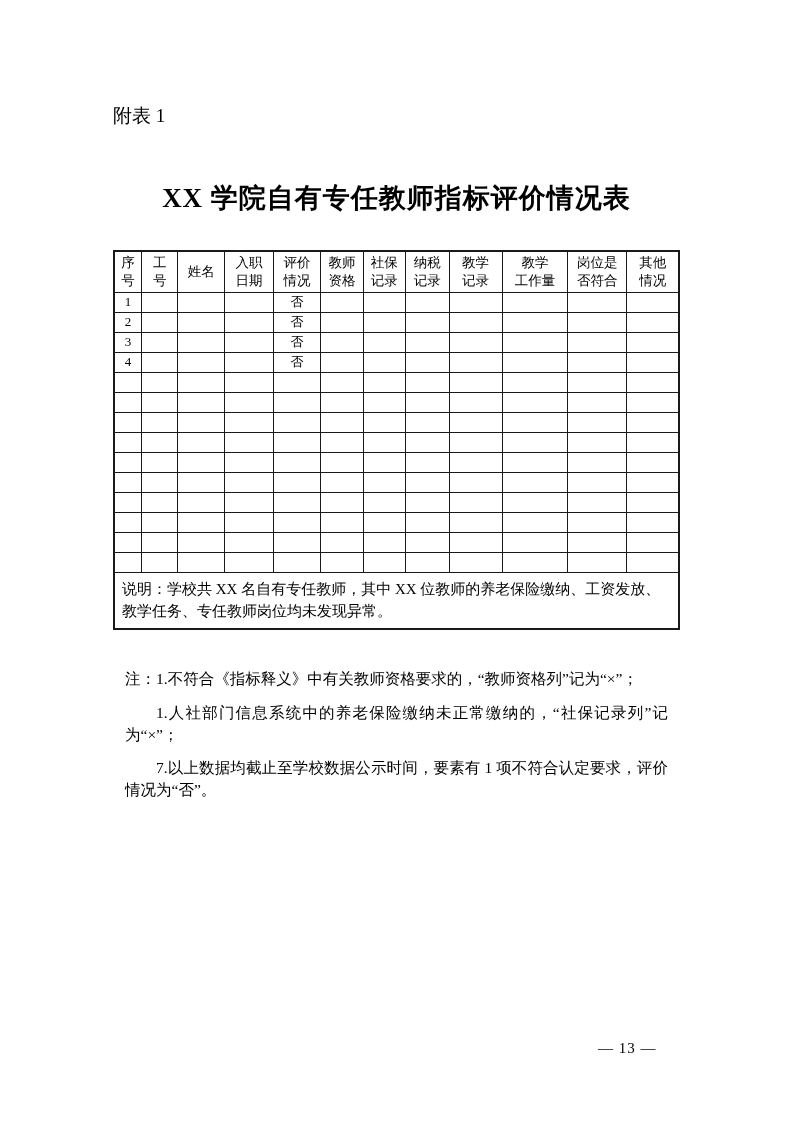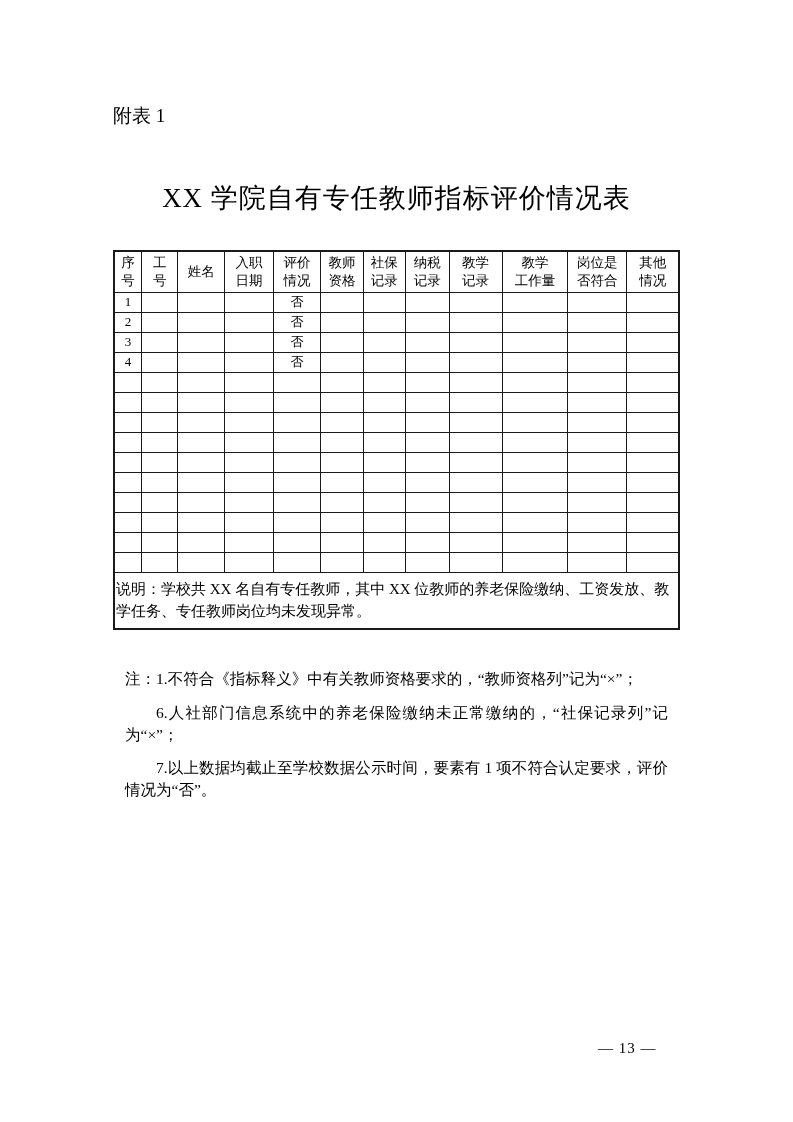--- a/index.html
+++ b/index.html
@@ -19,21 +19,21 @@
     top: 103px;
     font-size: 19px;
   }
   .doc-title {
     position: absolute;
     left: 0;
     right: 0;
     top: 180px;
     text-align: center;
     font-size: 27px;
-    font-weight: normal;
+    font-weight: bold;
     letter-spacing: 1px;
   }
   .table-wrap {
     position: absolute;
     left: 113px;
     top: 250px;
     width: 567px;
   }
   table.eval-table {
     width: 100%;
@@ -59,21 +59,21 @@
   table.eval-table tbody td {
     height: 20px;
     font-size: 13px;
     line-height: 1.1;
   }
   table.eval-table td.summary-cell {
     height: 56px;
     text-align: left;
     font-size: 15px;
     line-height: 1.5;
-    padding: 5px 1px;
+    padding: 5px 7px;
     vertical-align: middle;
   }
   .notes {
     position: absolute;
     left: 113px;
     top: 656px;
     width: 567px;
     font-size: 15.5px;
     line-height: 21.8px;
     text-align: justify;
@@ -342,19 +342,19 @@
       <tfoot>
         <tr>
           <td class="summary-cell" colspan="12">说明：学校共 XX 名自有专任教师，其中 XX 位教师的养老保险缴纳、工资发放、教学任务、专任教师岗位均未发现异常。</td>
         </tr>
       </tfoot>
     </table>
   </div>
 
   <div class="notes">
     <p><span>注：</span><span>1.不符合《指标释义》中有关教师资格要求的，“教师资格列”记为“×”；</span></p>
-    <p class="indent">6.人社部门信息系统中的养老保险缴纳未正常缴纳的，“社保记录列”记为“×”；</p>
+    <p class="indent">1.人社部门信息系统中的养老保险缴纳未正常缴纳的，“社保记录列”记为“×”；</p>
     <p class="indent">7.以上数据均截止至学校数据公示时间，要素有 1 项不符合认定要求，评价情况为“否”。</p>
   </div>
 
   <div class="page-number">— 13 —</div>
 
 </div>
 
 </body></html>

